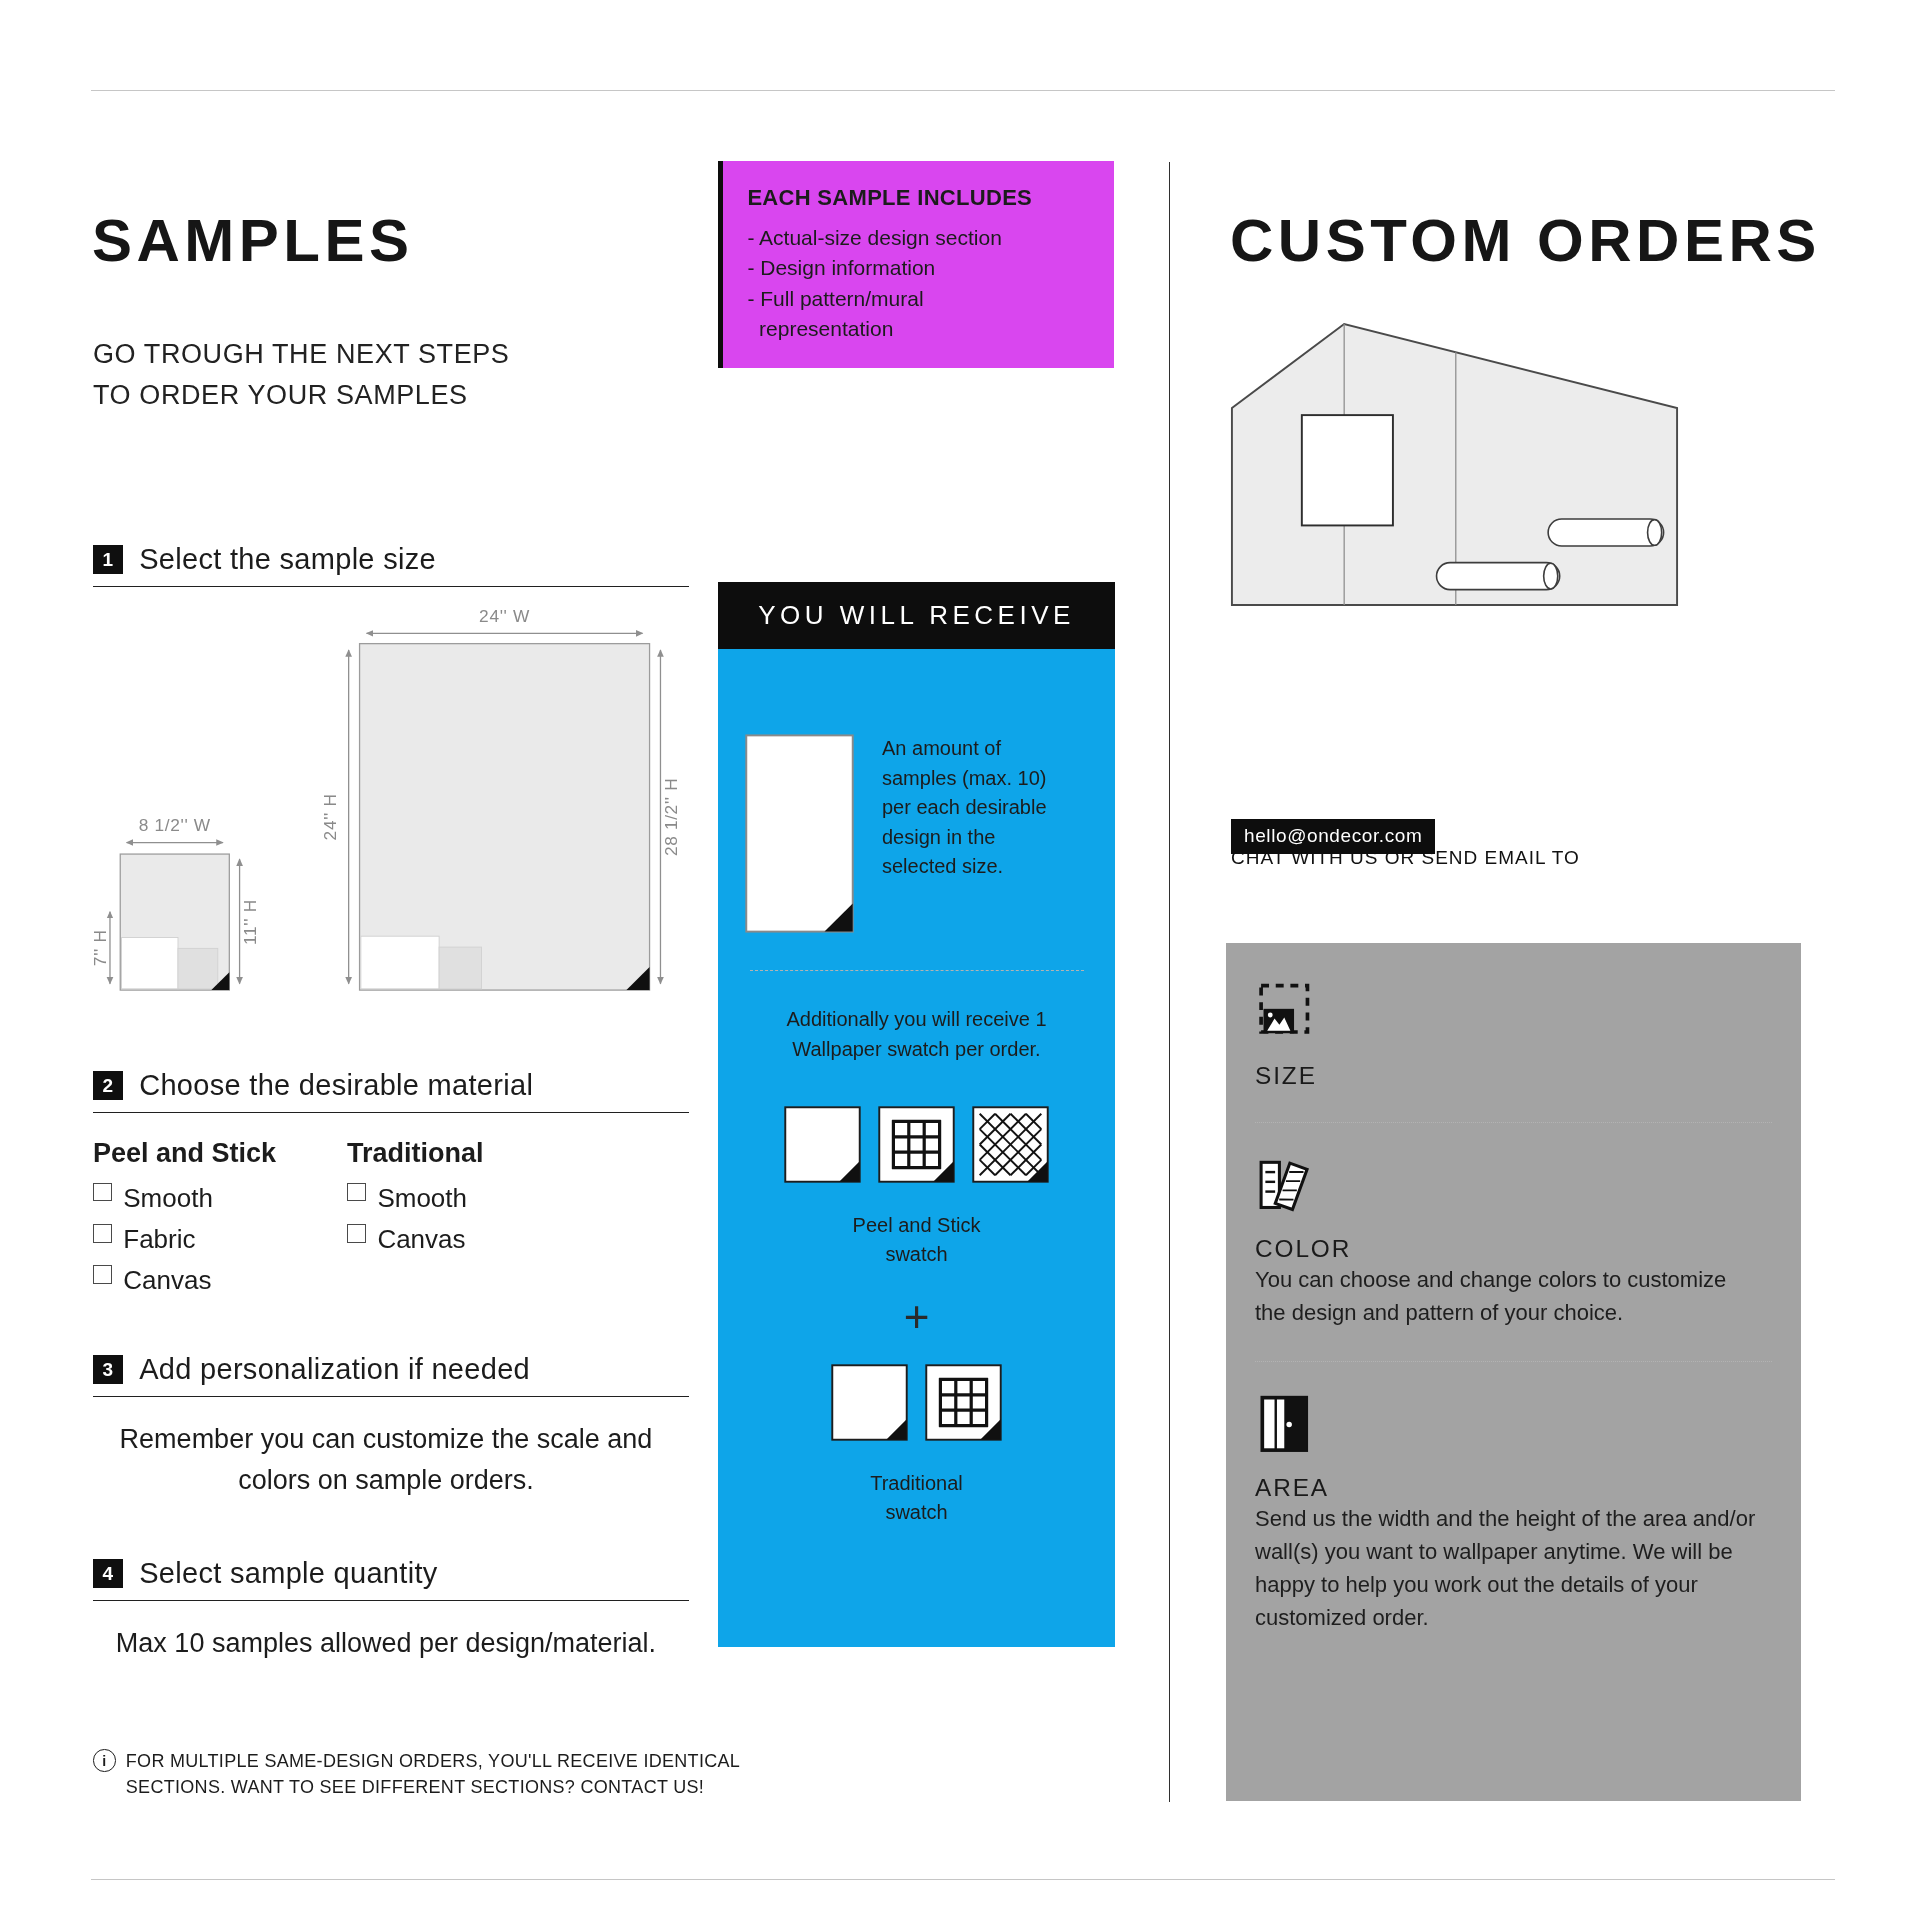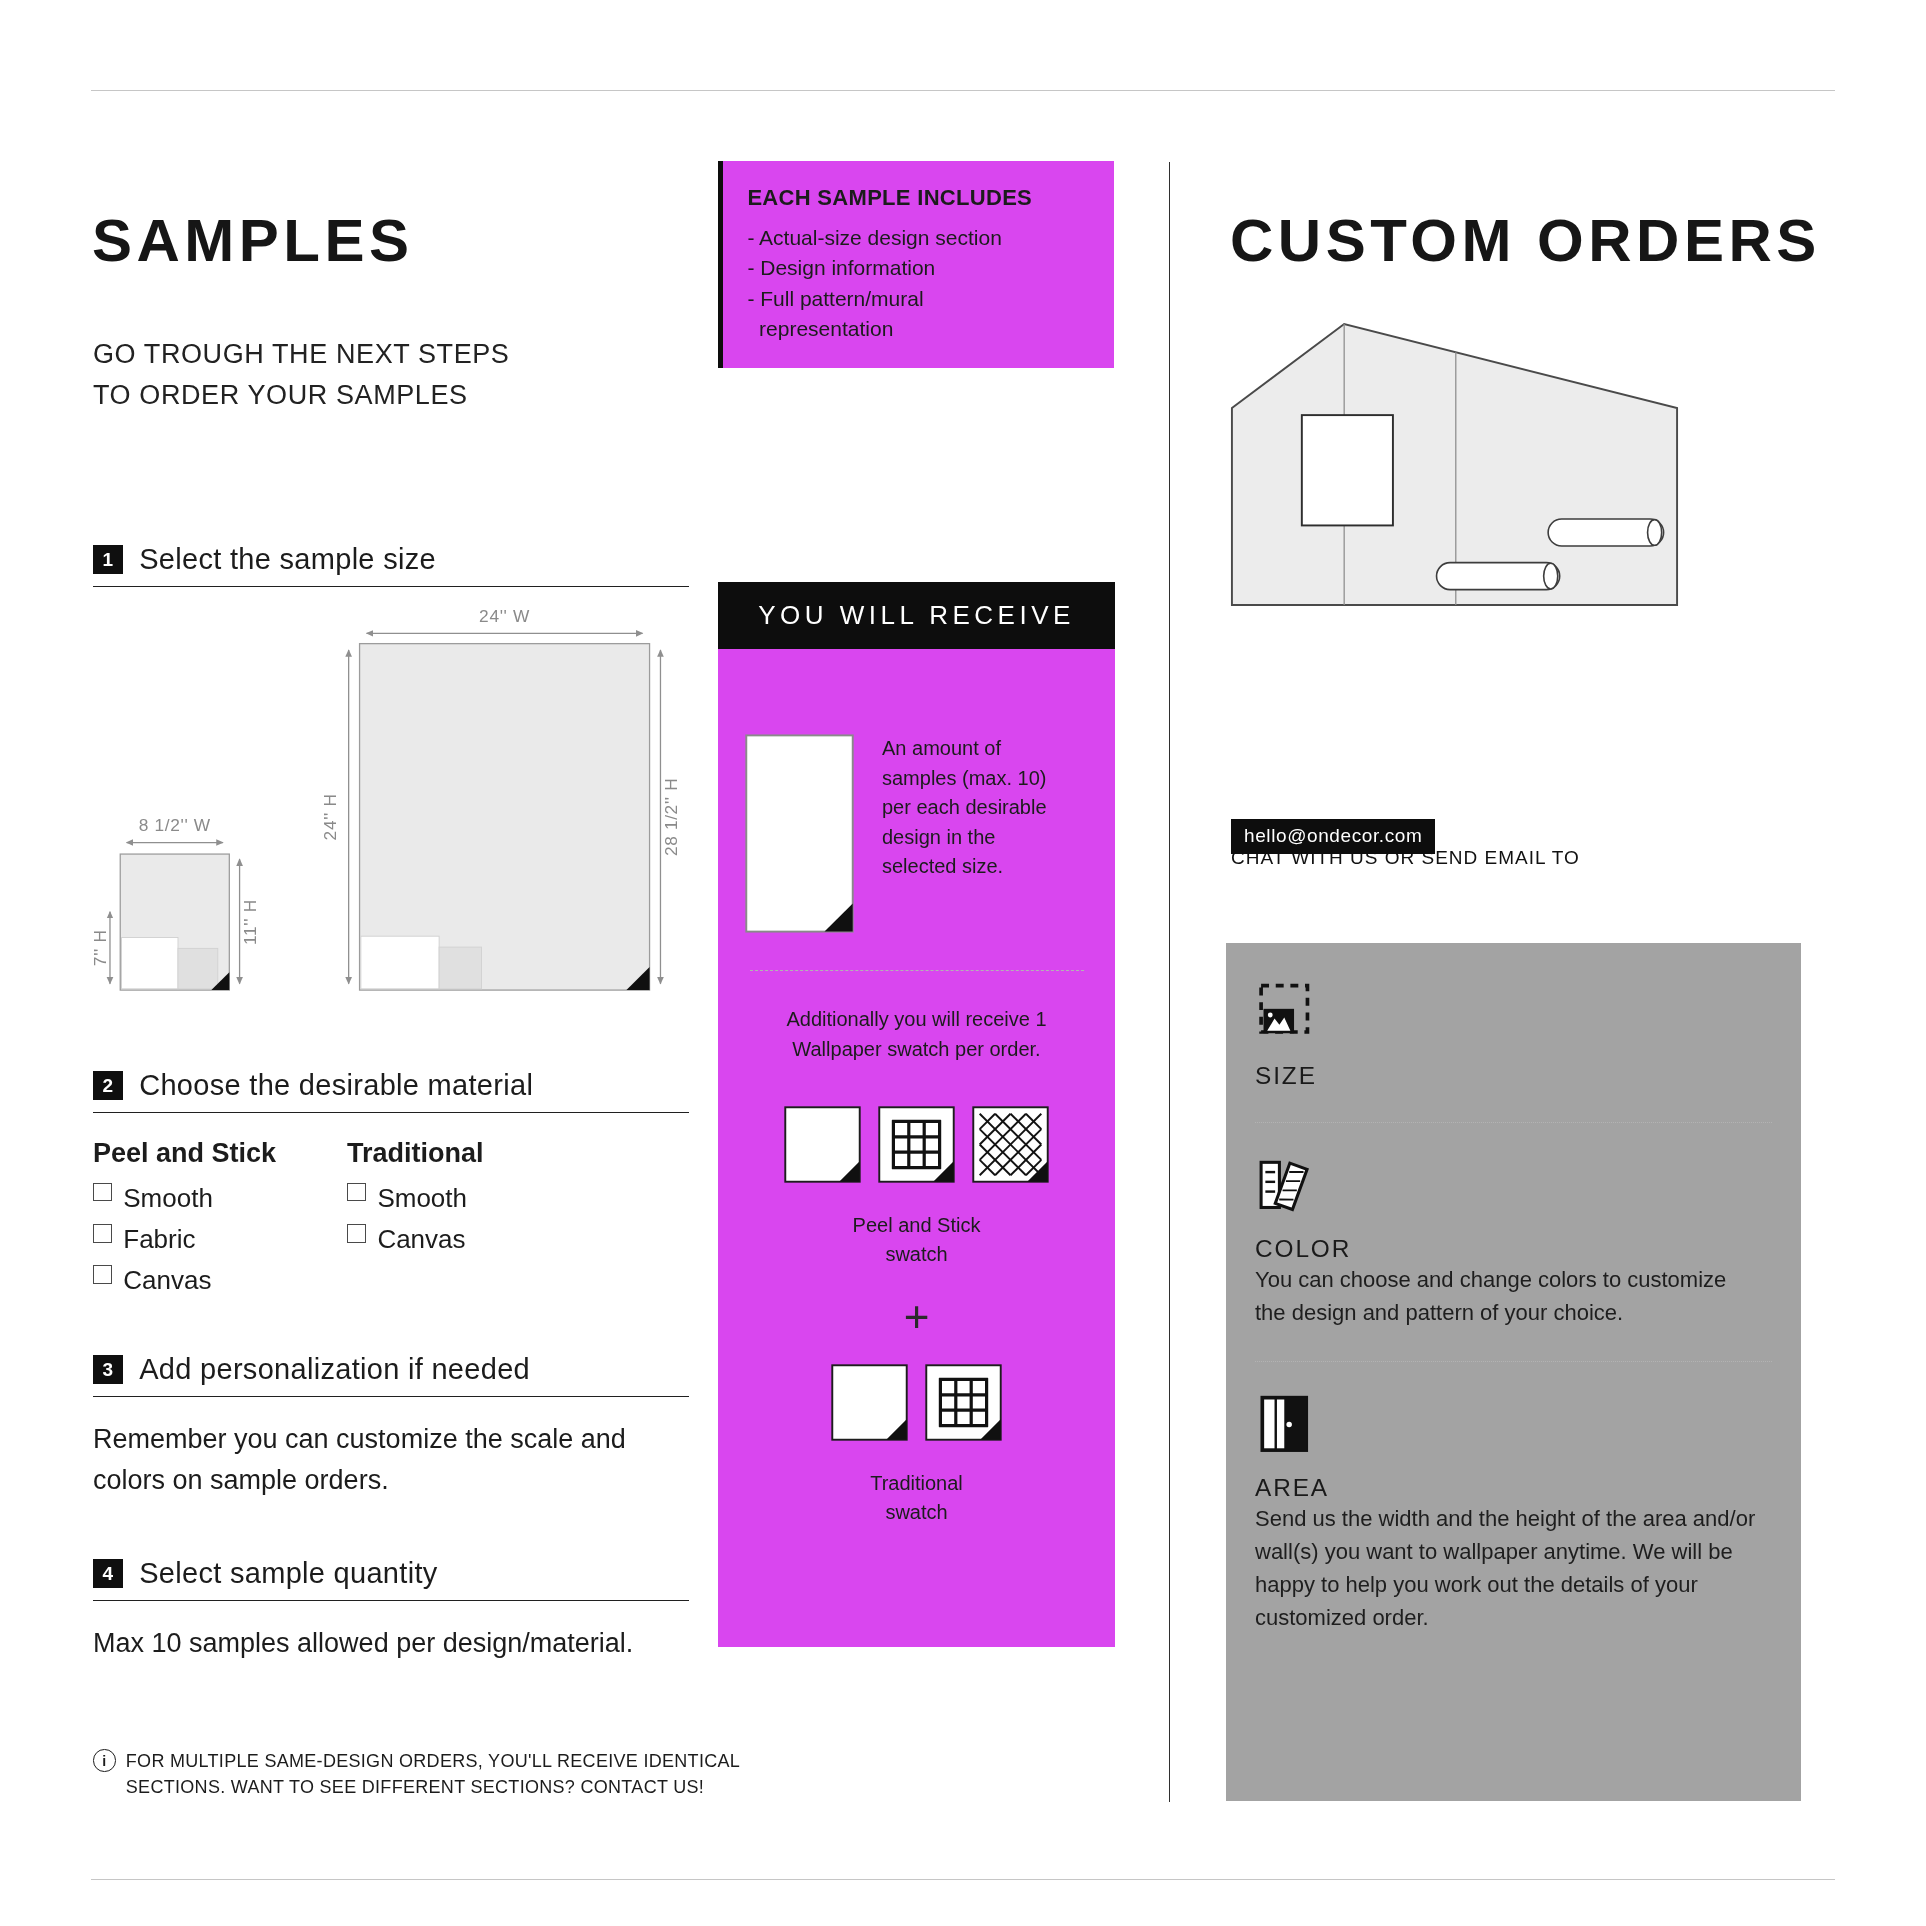--- a/index.html
+++ b/index.html
@@ -25,39 +25,39 @@
   .includes-title{font-size:22px;font-weight:700;margin:0 0 11.6px 0;letter-spacing:0.3px;}
   .includes-item{font-size:21px;line-height:1.45;white-space:pre-line;}
 
   
   .step{position:absolute;left:93px;width:596px;}
   .step1{top:543px;} .step2{top:1069px;} .step3{top:1353px;} .step4{top:1557px;}
   .step-head{display:flex;align-items:center;gap:16.7px;border-bottom:1.9px solid #202020;padding-bottom:10.3px;}
   .step-num{width:29.5px;height:29.5px;background:#0f0f0f;color:#ffffff;font-size:19px;font-weight:700;
             display:flex;align-items:center;justify-content:center;flex:0 0 auto;}
   .step-title{font-size:29px;letter-spacing:0.3px;}
-  .step-body{margin-top:22px;font-size:27px;line-height:1.5;width:586px;}
+  .step-body{margin-top:22px;font-size:27px;line-height:1.5;width:586px;text-align:center;}
 
   .diagram{margin-top:13px;width:596px;height:401px;}
   .dim{font-size:27px;fill:#8a8a8a;letter-spacing:1px;}
 
   
   .materials{display:flex;gap:71px;margin-top:24.4px;}
   .mat-title{font-size:27px;font-weight:700;margin-bottom:14px;}
   .mat-opt{display:flex;align-items:flex-start;gap:11.6px;font-size:26px;margin-bottom:10.3px;}
   .cb{display:inline-block;width:16.7px;height:16.7px;border:1.9px solid #4a4a4a;flex:0 0 auto;}
 
   
   .footnote{position:absolute;left:93px;top:1748px;display:flex;gap:10.3px;align-items:flex-start;width:835px;}
   .info-i{display:flex;align-items:center;justify-content:center;width:20.5px;height:20.5px;margin-top:1.3px;
           border:1.9px solid #1c1c1c;border-radius:50%;font-size:14px;font-weight:700;flex:0 0 auto;}
   .footnote-text{font-size:18px;line-height:1.45;letter-spacing:0.3px;white-space:pre-line;}
 
   
-  .mid-panel{position:absolute;left:718px;top:582px;width:397px;height:1065px;background:#d946ef;overflow:hidden;}
+  .mid-panel{position:absolute;left:718px;top:582px;width:397px;height:1065px;background:#0ea5e9;overflow:hidden;}
   .mid-header{height:67px;background:#0d0d0d;color:#ffffff;display:flex;align-items:center;
               justify-content:center;font-size:26px;letter-spacing:4.5px;}
   .receive-row{display:flex;gap:28px;padding:0 27px;margin-top:85px;align-items:flex-start;}
   .receive-text{margin-top:22px;width:193px;font-size:20px;line-height:1.48;}
   .mid-dashed{width:334px;margin:37px auto 0;border-top:1.3px dashed #b3b3b3;}
   .additional-text{width:302px;margin:33px auto 0;text-align:center;font-size:20px;line-height:1.5;}
   .swatch-row{display:flex;justify-content:center;gap:16.7px;}
   .row1{margin-top:42px;} .row2{margin-top:22px;}
   .mid-label{margin-top:28px;text-align:center;font-size:20px;line-height:1.45;white-space:pre-line;}
   .plus-sign{margin-top:23px;text-align:center;font-size:44px;color:#2a2a2a;font-weight:400;}

